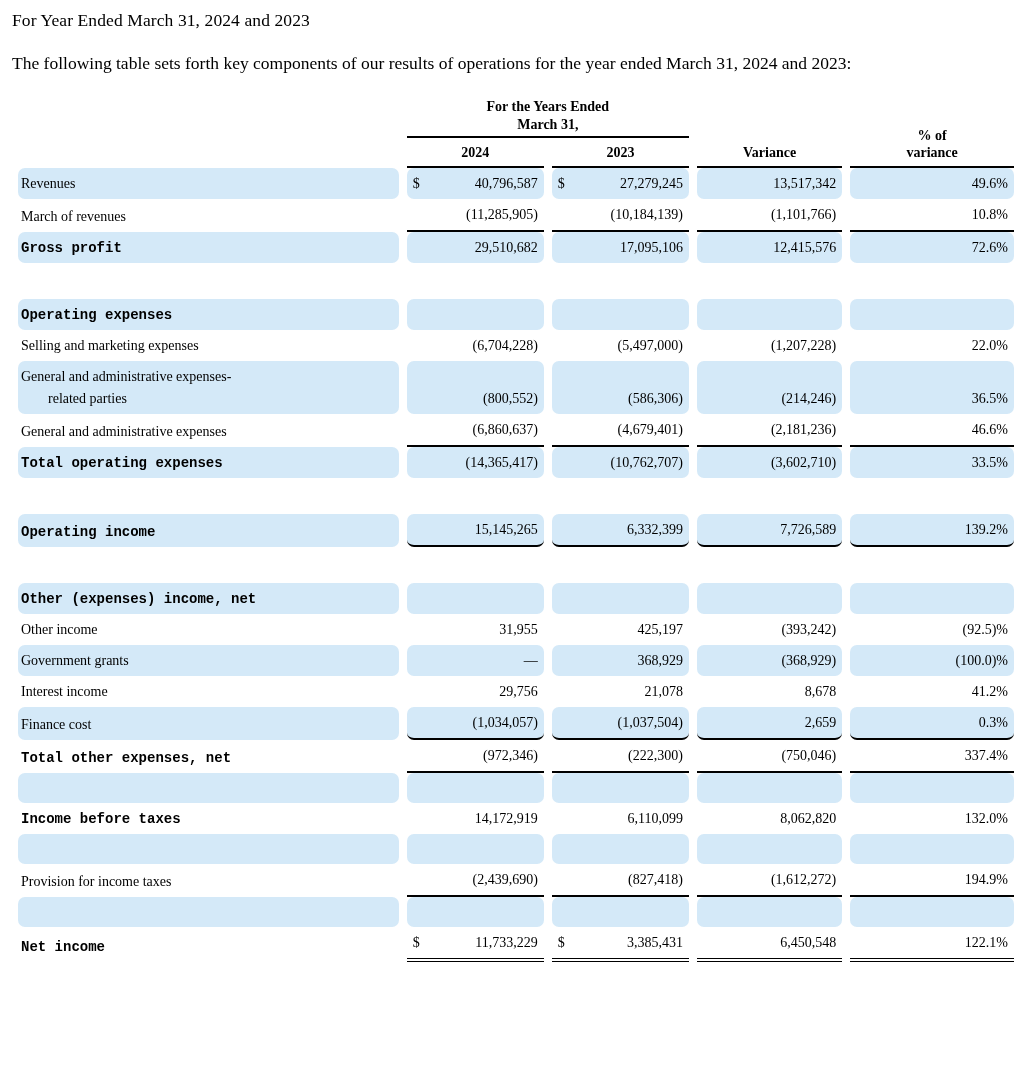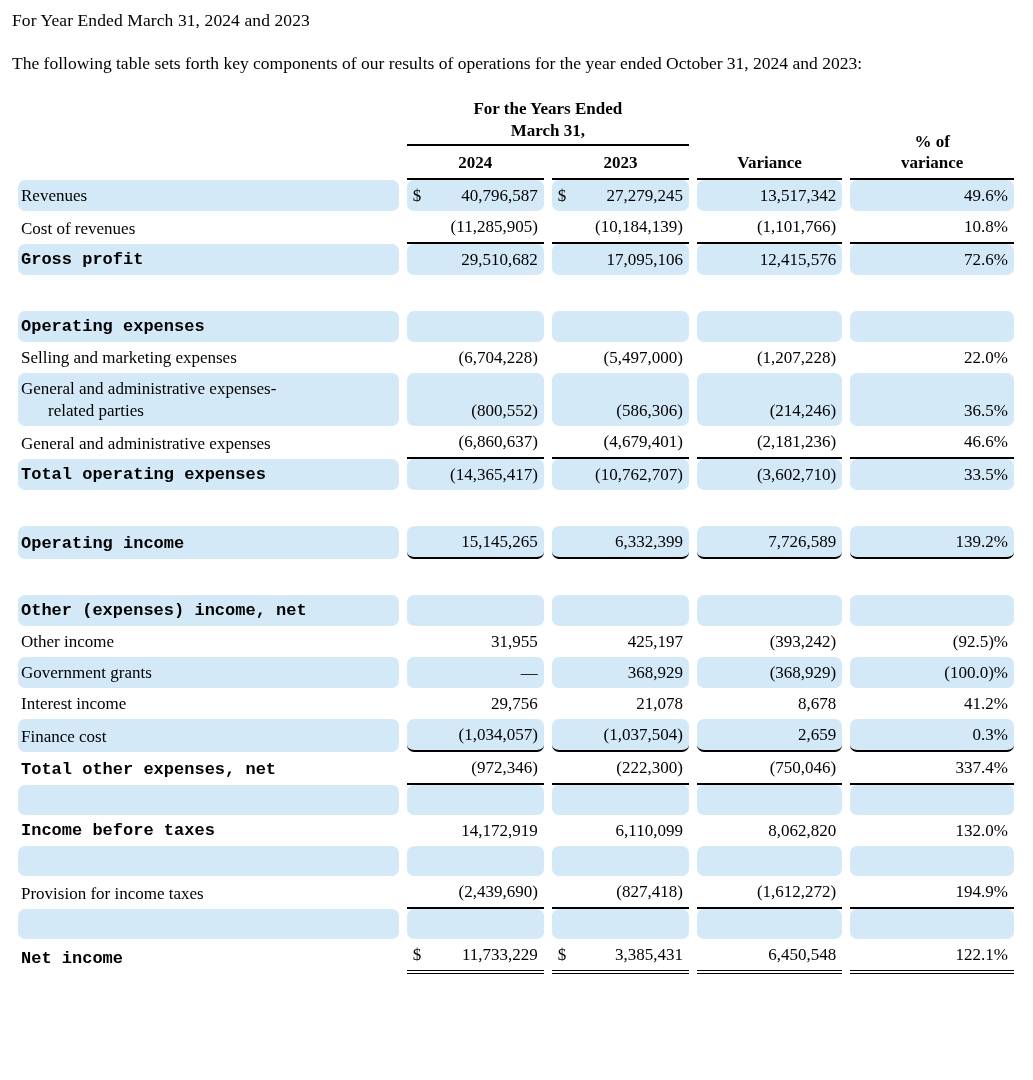--- a/index.html
+++ b/index.html
@@ -25,21 +25,21 @@
     line-height: 1.32;
     margin: 21px 0 0 2px;
     max-width: 1010px;
   }
 
   table.results {
     margin-top: 17px;
     border-collapse: separate;
     border-spacing: 8px 0;
     width: 1012px;
-    font-size: 17px;
+    font-size: 14px;
     table-layout: fixed;
   }
   col.c-label { width: 372px; }
   col.c-2024  { width: 134px; }
   col.c-2023  { width: 134px; }
   col.c-var   { width: 142px; }
   col.c-pct   { width: 160px; }
 
   td { padding: 0; vertical-align: bottom; }
 
@@ -58,21 +58,21 @@
   .u2  { border-bottom: 4px double #000; }
   .indent2 { padding-left: 27px; }
 </style>
 </head>
 <body>
 
 <div class="page">
 
   <div class="title">For Year Ended March 31, 2024 and 2023</div>
 
-  <div class="intro">The following table sets forth key components of our results of operations for the year ended October 31, 2024 and 2023:</div>
+  <div class="intro">The following table sets forth key components of our results of operations for the year ended March 31, 2024 and 2023:</div>
 
   <table class="results">
     <colgroup>
       <col class="c-label">
         <col class="c-2024">
         <col class="c-2023">
         <col class="c-var">
         <col class="c-pct">
     </colgroup>
     <thead>
@@ -125,21 +125,21 @@
             </div>
           </td>
           <td class="num hl">
             <div class="fx">
               <span></span>
               <span>49.6%</span>
             </div>
           </td>
         </tr>
         <tr>
-          <td class="lbl">Cost of revenues</td>
+          <td class="lbl">March of revenues</td>
           <td class="num u1">
             <div class="fx">
               <span></span>
               <span>(11,285,905)</span>
             </div>
           </td>
           <td class="num u1">
             <div class="fx">
               <span></span>
               <span>(10,184,139)</span>

